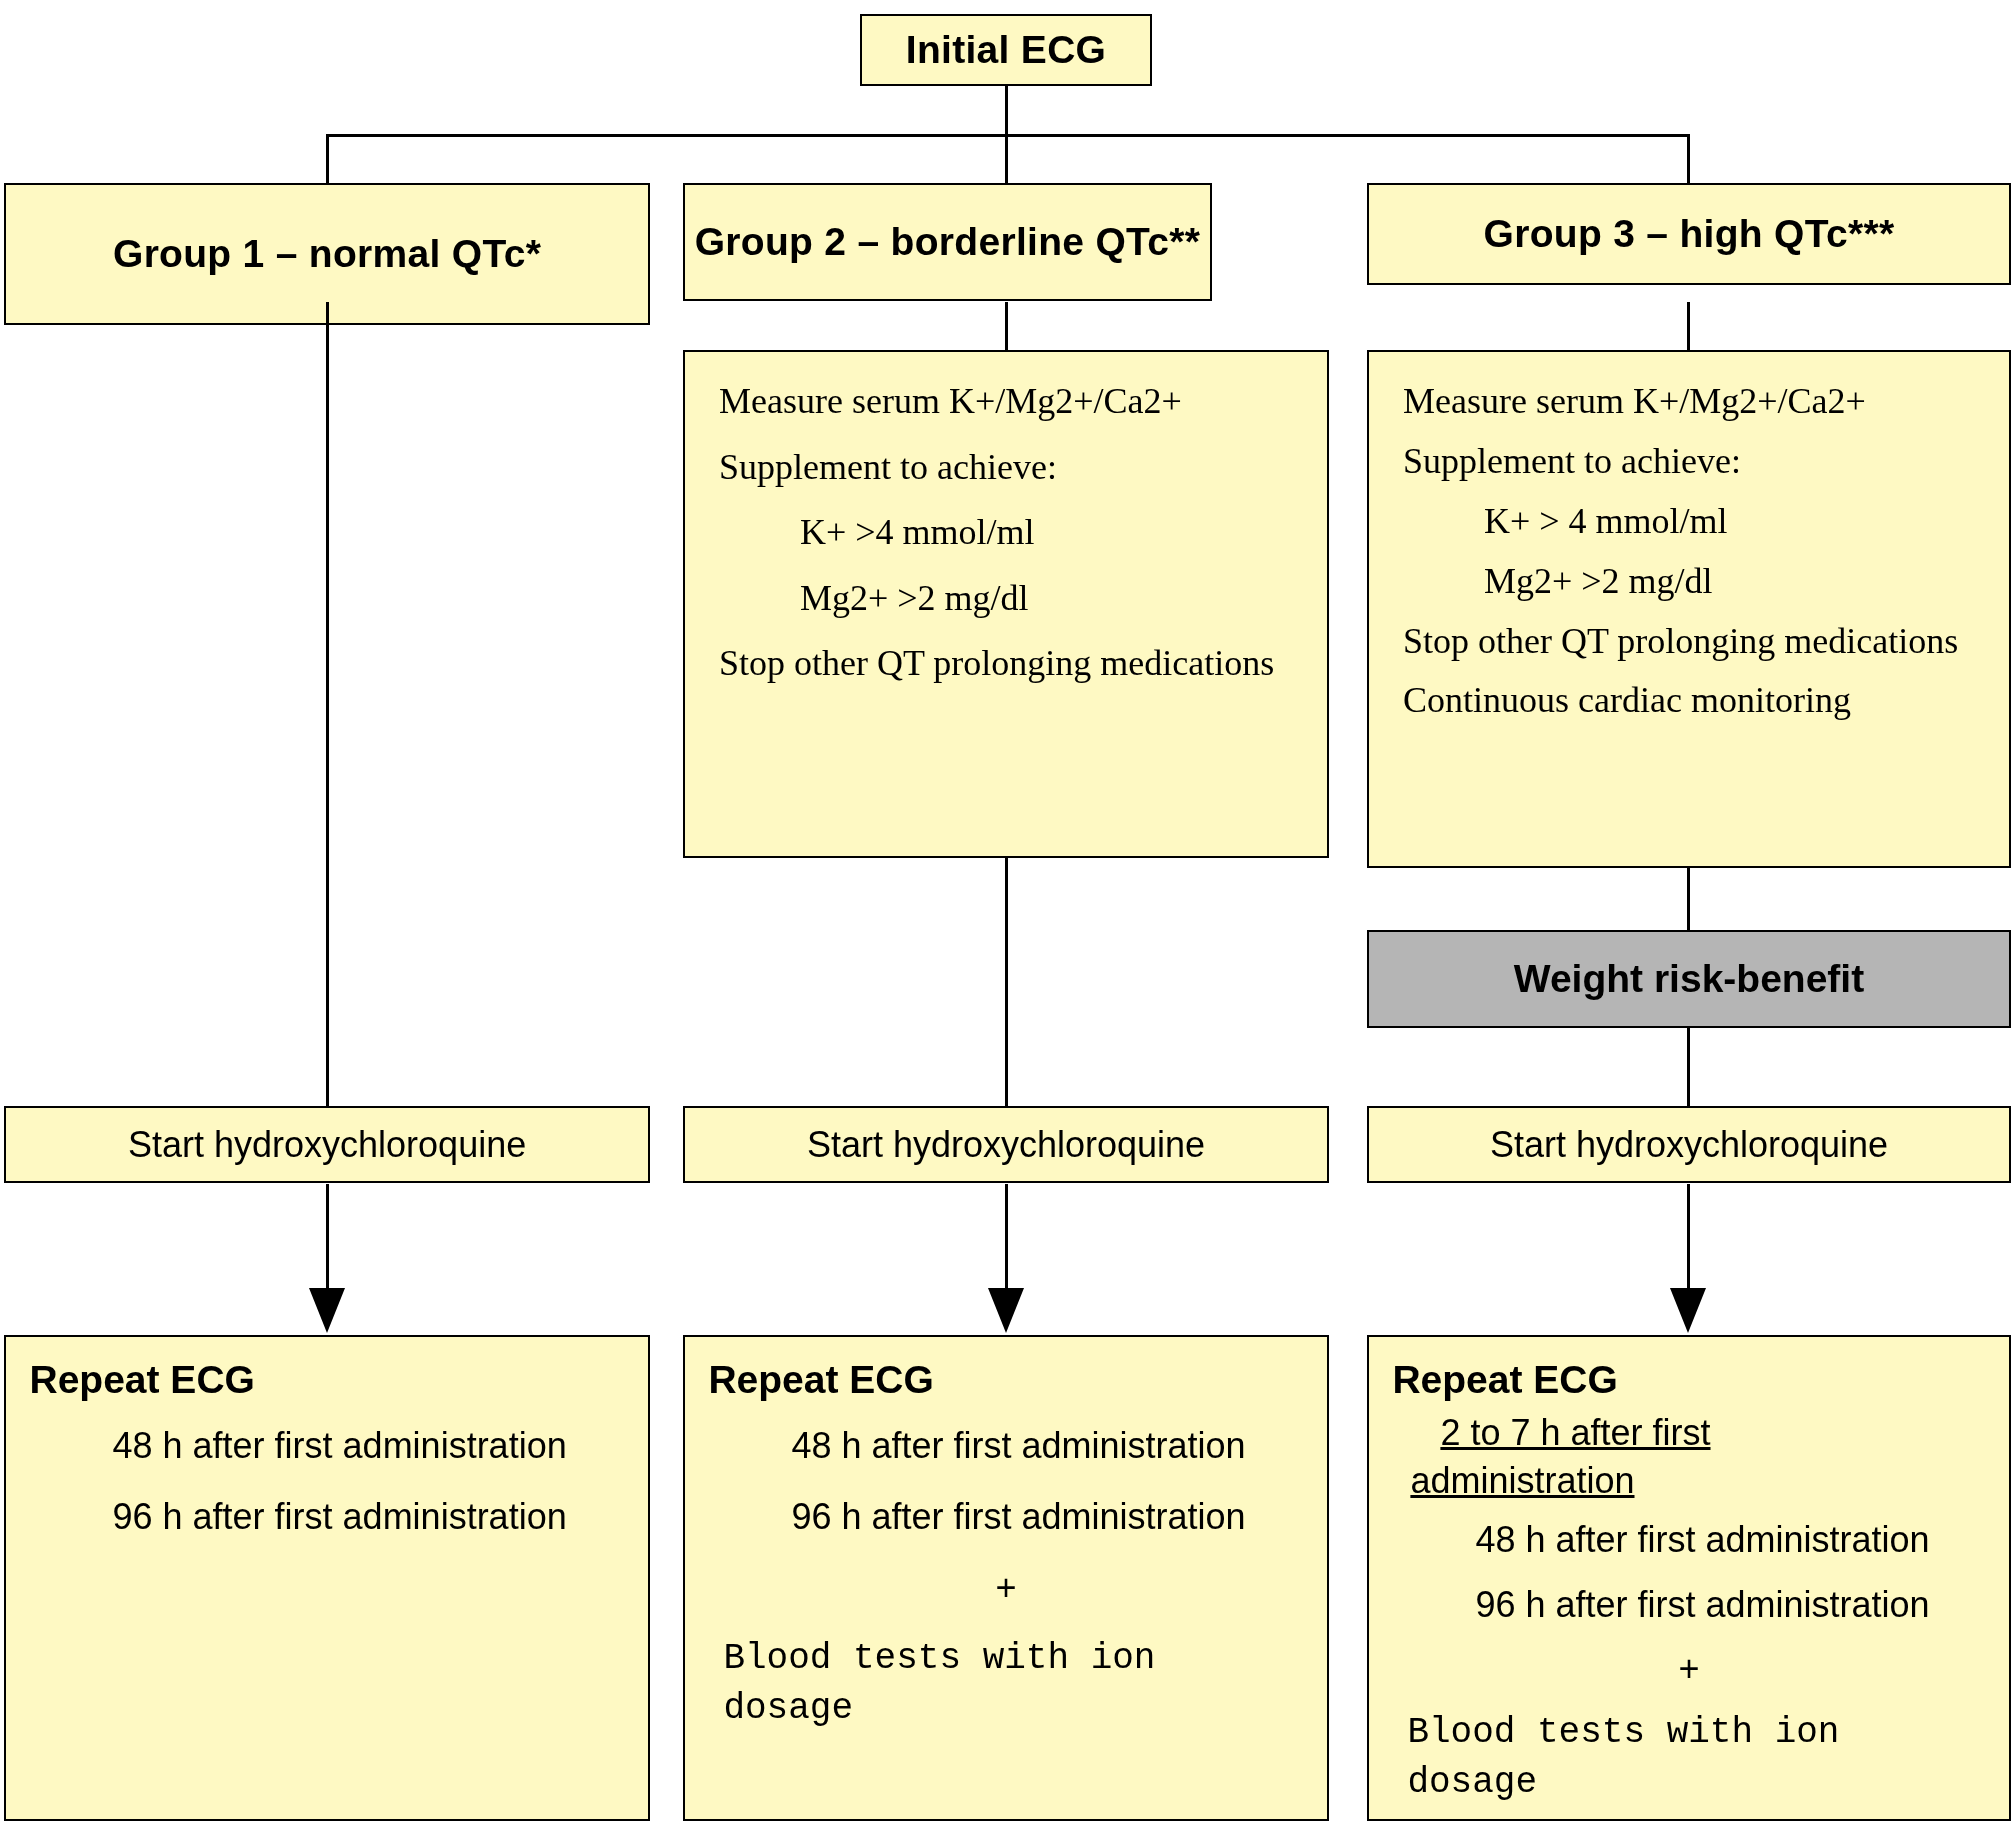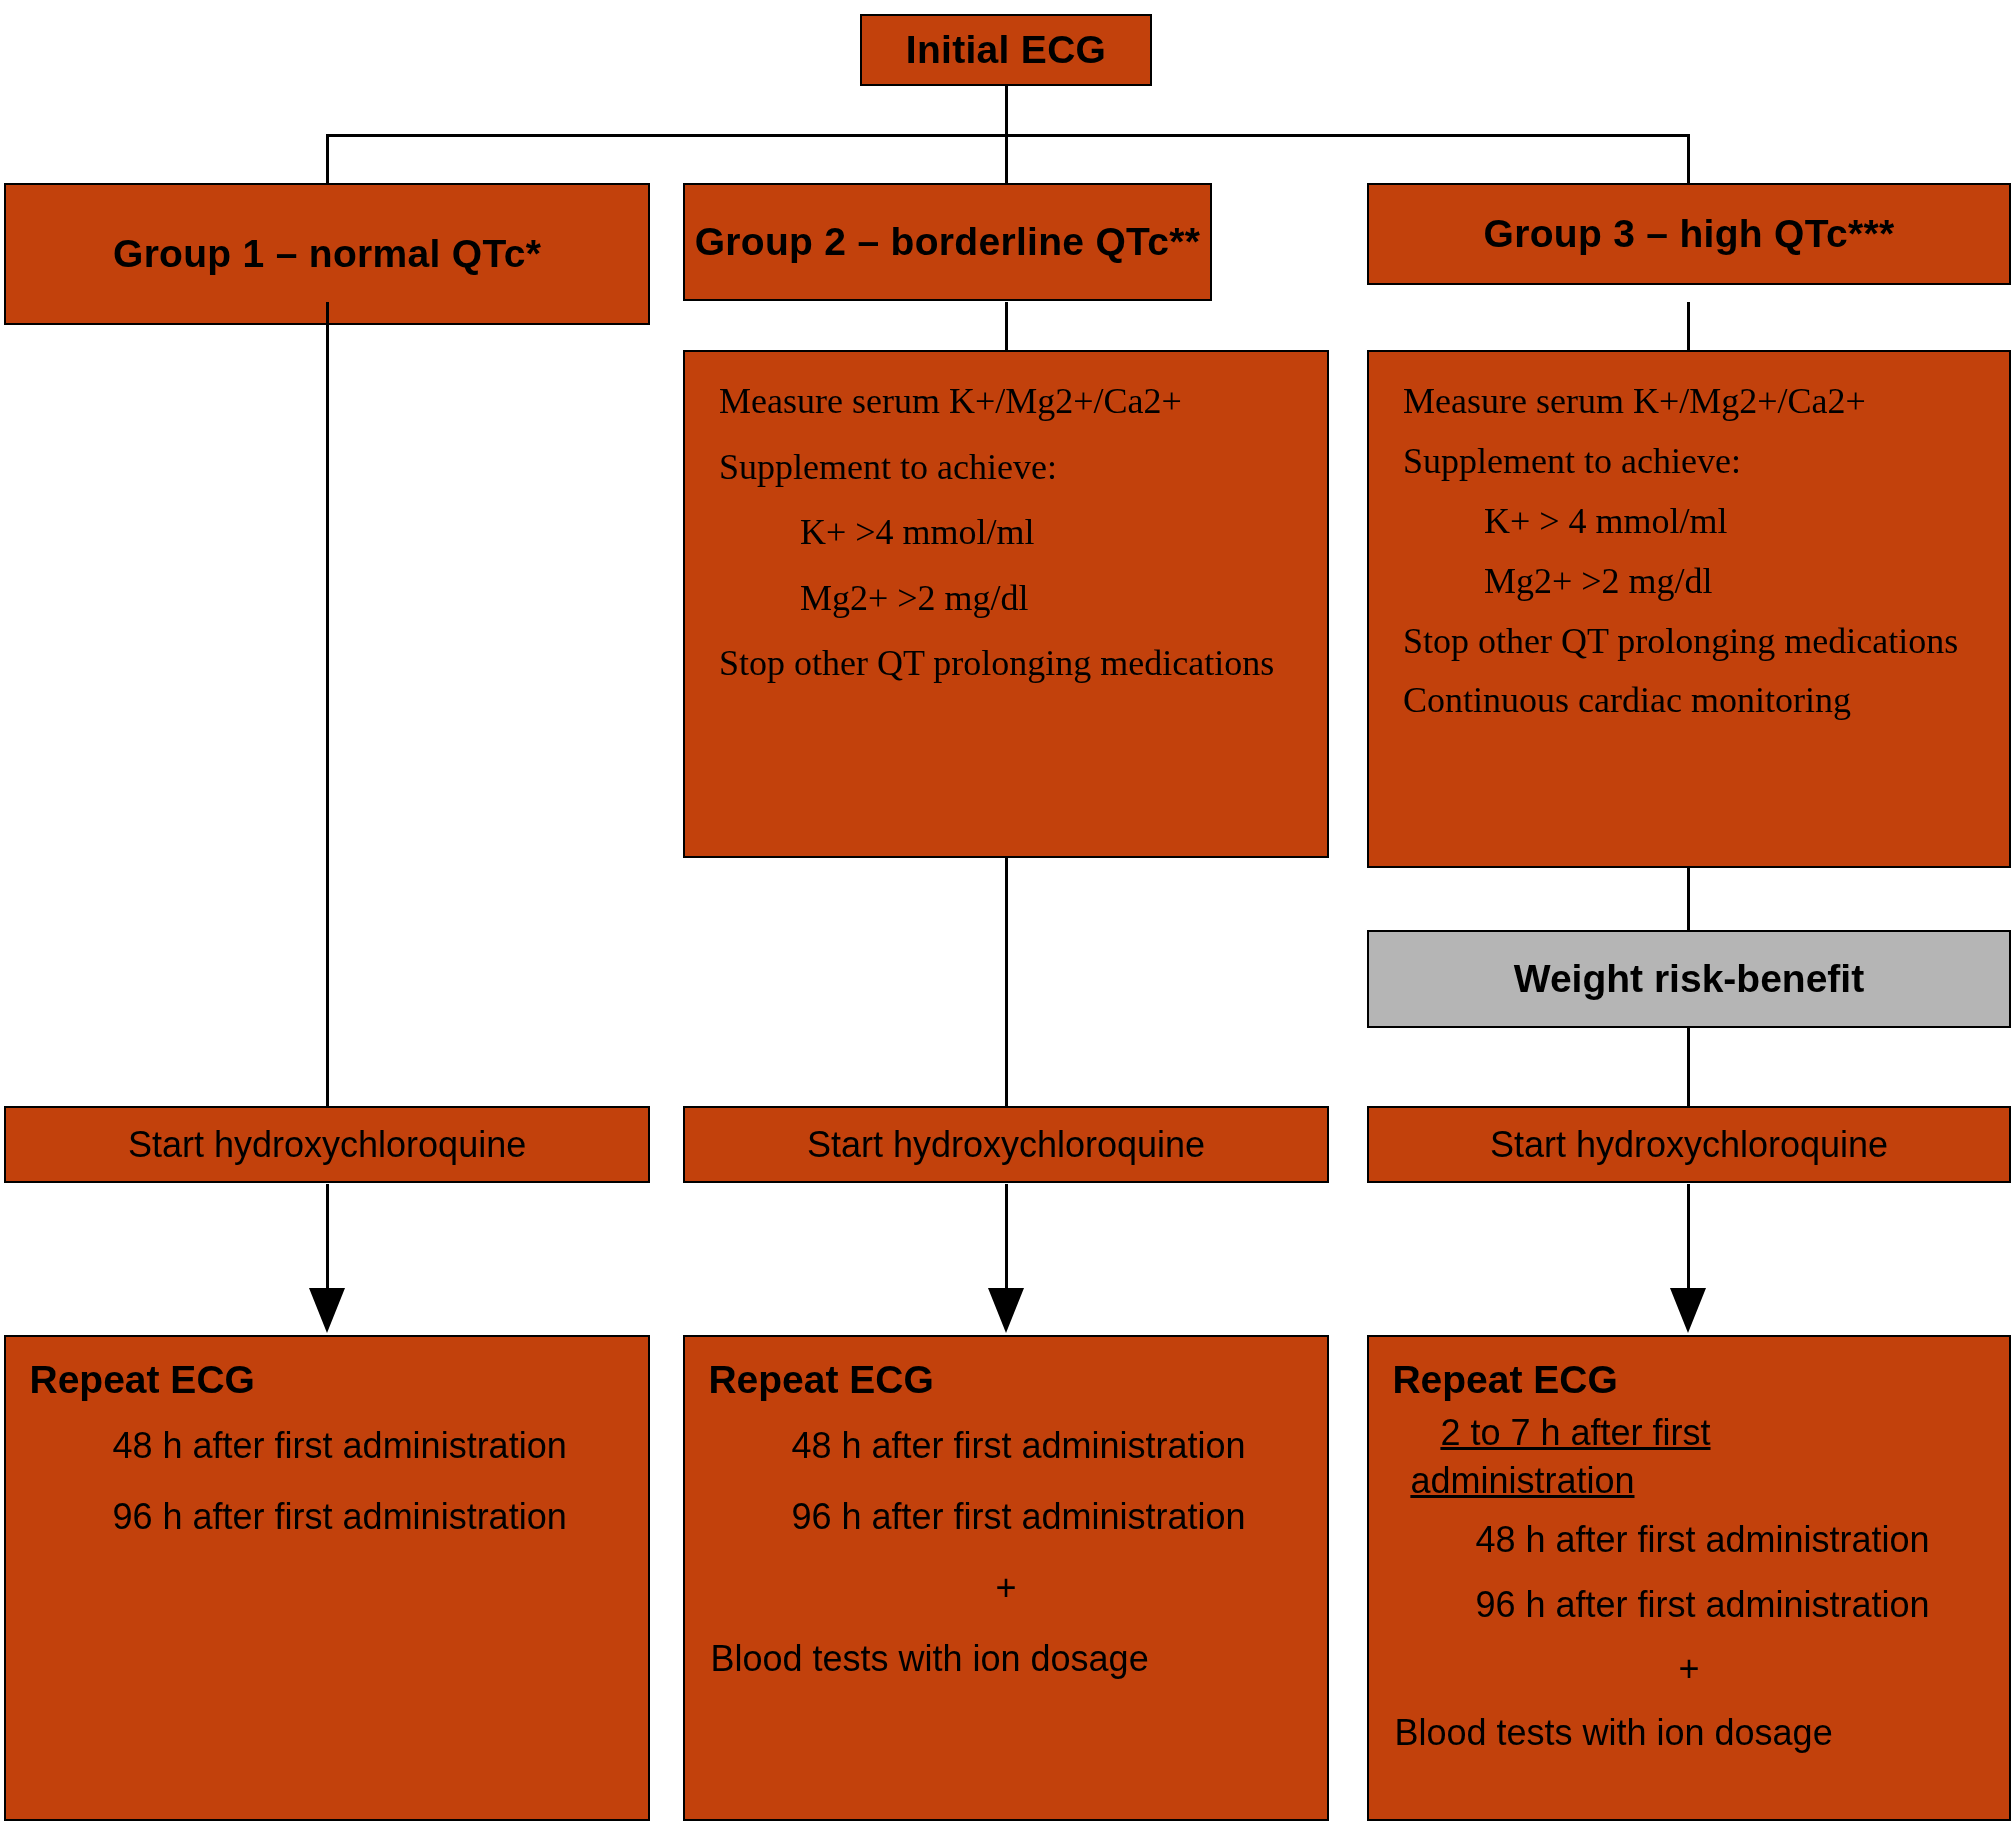--- a/index.html
+++ b/index.html
@@ -8,21 +8,21 @@
   .canvas {
     position:relative;
     width:2015px;
     height:1827px;
     background:#ffffff;
     overflow:hidden;
   }
   .box {
     position:absolute;
     border:2.8px solid #000000;
-    background:#c2410c;
+    background:#fef9c3;
   }
   .flex-center {
     display:flex;
     align-items:center;
     justify-content:center;
     text-align:center;
   }
   .hdr  { font-weight:bold; font-size:39px; letter-spacing:0.3px; }
   .body-text { font-size:36px; font-weight:normal; }
   .vline, .hline { position:absolute; background:#000000; }
@@ -39,21 +39,21 @@
   .measures .indent { margin-left:81px; }
   .measures.tight p { margin-bottom:13.8px; line-height:1.28; }
   .justify { text-align:justify; }
   
   .gray { font-weight:bold; font-size:39px; }
   
   .repeat { padding:20.7px 23.4px; font-size:36px; }
   .repeat .r-title { font-weight:bold; font-size:39px; margin-bottom:19px; }
   .repeat .r-line { margin-left:83px; margin-bottom:20.7px; line-height:1.4; }
   .repeat .r-plus { text-align:center; margin-bottom:20.7px; line-height:1.4; }
-  .repeat .r-blood { margin-left:2px; line-height:1.4; }
+  .repeat .r-blood { margin-left:15px; line-height:1.4;font-family:Liberation Mono, monospace; }
   .repeat .r-u1 { margin-left:48px; text-decoration:underline; line-height:1.35; }
   .repeat .r-u2 { margin-left:18px; text-decoration:underline; line-height:1.35; margin-bottom:9.6px; }
 </style>
 </head>
 <body>
 
 <div class="canvas">
 
   <div class="box flex-center hdr" style="left:860px; top:13.8px; width:292px; height:72px;">
     <span>Initial ECG</span>

